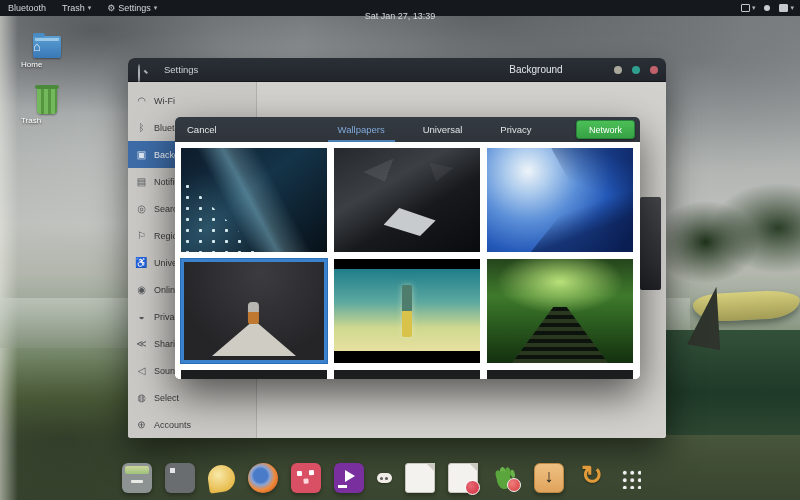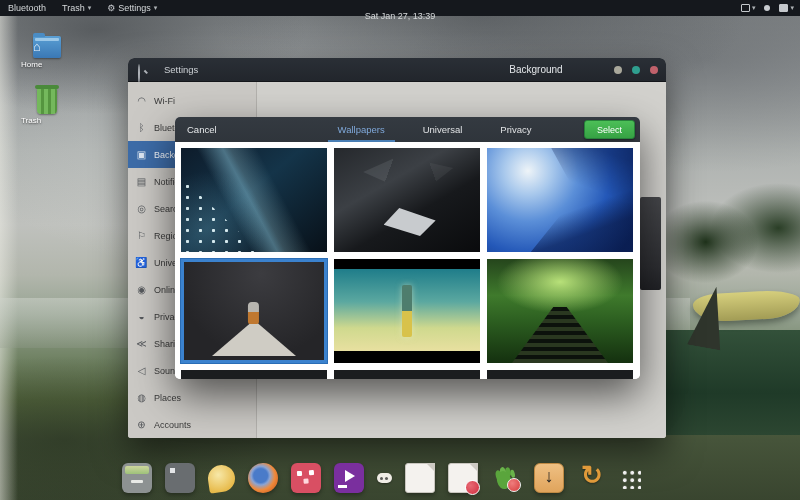--- a/index.html
+++ b/index.html
@@ -304,41 +304,41 @@
         <div class="sb-item">
           <span class="sb-ico">≪</span>
           <span>Sharing</span>
           </div>
         <div class="sb-item">
           <span class="sb-ico">◁</span>
           <span>Sound</span>
           </div>
         <div class="sb-item">
           <span class="sb-ico">◍</span>
-          <span>Places</span>
+          <span>Select</span>
           </div>
         <div class="sb-item">
           <span class="sb-ico">⊕</span>
           <span>Accounts</span>
           </div>
       </div>
       <div class="sw-content"></div>
     </div>
     <div class="bg-preview-sliver"></div>
   </div>
 
   <div class="dialog">
     <div class="dlg-header">
       <span class="dlg-cancel">Cancel</span>
       <div class="dlg-tabs">
         <span class="dlg-tab active">Wallpapers</span>
         <span class="dlg-tab">Universal</span>
         <span class="dlg-tab">Privacy</span>
       </div>
-      <span class="dlg-select">Select</span>
+      <span class="dlg-select">Network</span>
     </div>
     <div class="dlg-grid">
       <div class="thumb">
           <div class="art art1"></div>
         </div>
       <div class="thumb">
           <div class="art art2"></div>
         </div>
       <div class="thumb">
           <div class="art art3"></div>

